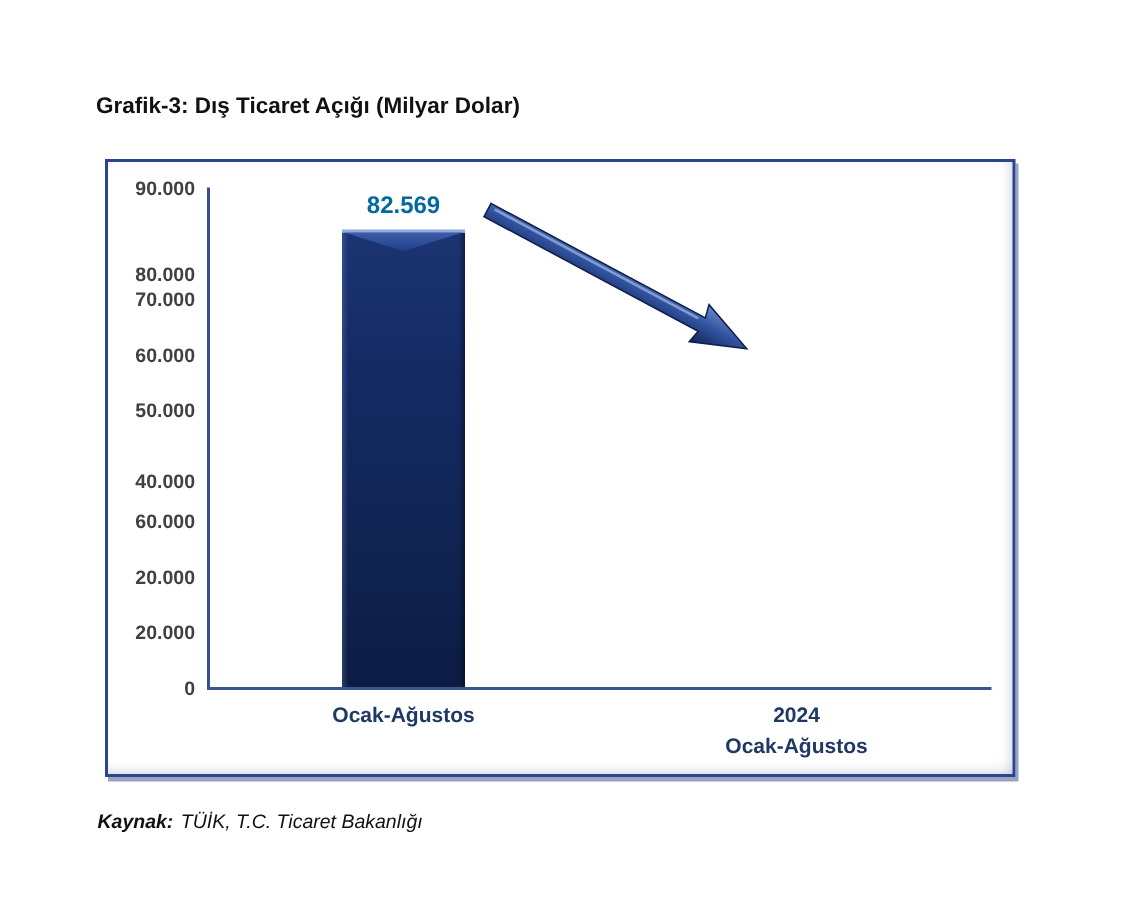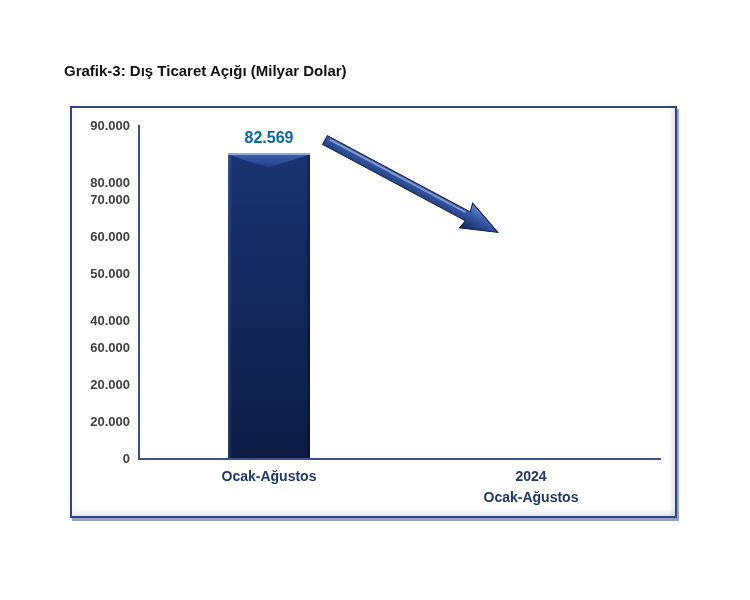--- a/index.html
+++ b/index.html
@@ -96,14 +96,17 @@
         <div>Ocak-Ağustos</div>
       </div>
       <div class="cat-label c1">
         <div>2024</div>
         <div>Ocak-Ağustos</div>
       </div>
 
     </div>
   </div>
 
+  <div class="source-line">
+    <span class="src-label">Kaynak:</span><span class="src-text">TÜİK, T.C. Ticaret Bakanlığı</span>
+  </div>
 
 </div>
 
 </body></html>

